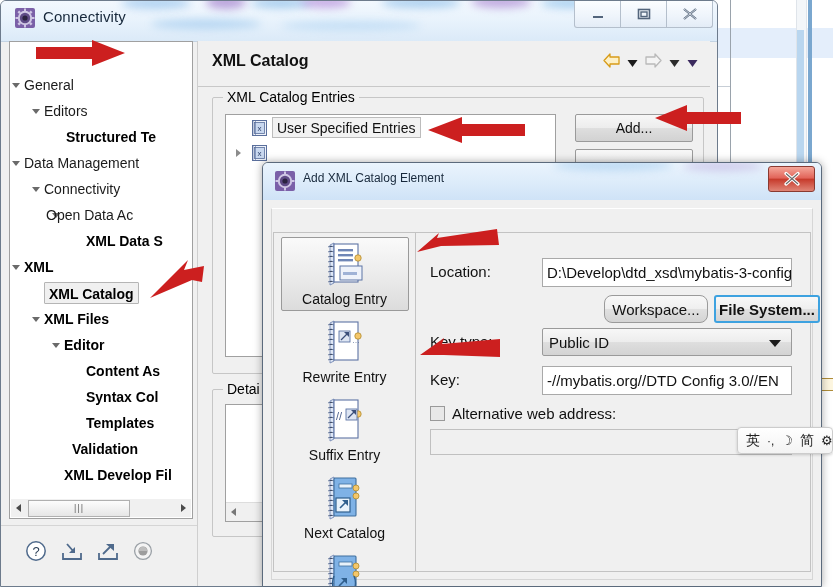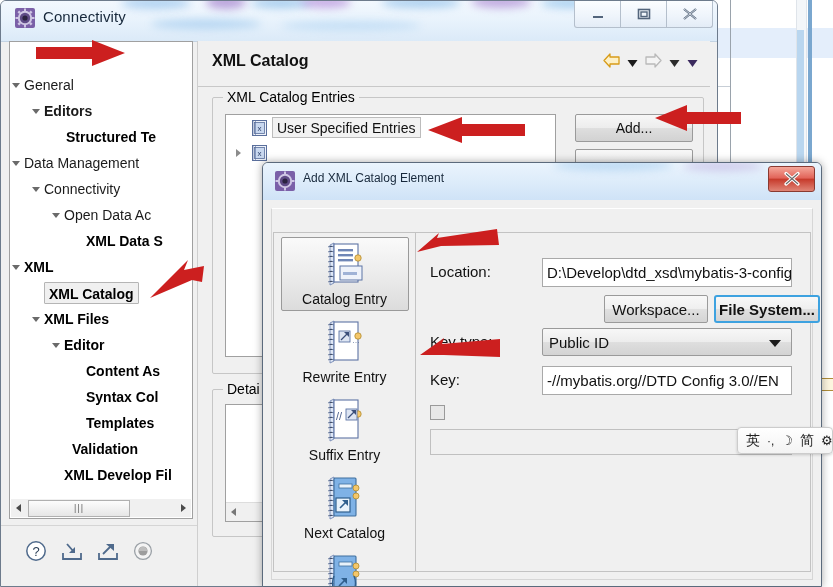--- a/index.html
+++ b/index.html
@@ -242,21 +242,21 @@
   }
 
   .field-label { position:absolute; font-size:15px; color:#111; }
   .text-input {
     position:absolute; background:#ffffff; border:1px solid #a9a9a9; box-sizing:border-box;
     font-size:15px; color:#111; padding:2px 4px; white-space:nowrap; overflow:hidden;
   }
   .btn {
     position:absolute; height:28px; box-sizing:border-box;
     background:linear-gradient(180deg,#f8f8f8 0%, #efefef 48%, #e0e0e0 52%, #d4d4d4 100%);
-    border:1px solid #9a9a9a; border-radius:2px; font-size:15px; color:#111;
+    border:1px solid #9a9a9a; border-radius:8px; font-size:15px; color:#111;
     display:flex; align-items:center; justify-content:center;
   }
   .btn.focused { border:2px solid #3da2e0; border-radius:3px; }
   .combo {
     position:absolute; height:28px; box-sizing:border-box;
     background:linear-gradient(180deg,#f7f7f7 0%, #ededed 48%, #dedede 52%, #d3d3d3 100%);
     border:1px solid #9a9a9a; border-radius:2px;
     font-size:15px; color:#111; display:flex; align-items:center; padding-left:6px;
   }
   .combo .caret {
@@ -367,36 +367,36 @@
       </div>
 
       <div class="tree-pane">
         <div class="tree-list" id="tree-list">
             <div class="tnode">
               <span class="arrow open" style="left: 2px;"></span>
               <span class="lbl" style="left: 14px;">General</span>
             </div>
             <div class="tnode">
               <span class="arrow open" style="left: 22px;"></span>
-              <span class="lbl" style="left: 34px; font-weight: bold;">Editors</span>
+              <span class="lbl" style="left: 34px;">Editors</span>
             </div>
             <div class="tnode bold">
               <span class="lbl" style="left: 56px;">Structured Te</span>
             </div>
             <div class="tnode">
               <span class="arrow open" style="left: 2px;"></span>
               <span class="lbl" style="left: 14px;">Data Management</span>
             </div>
             <div class="tnode">
               <span class="arrow open" style="left: 22px;"></span>
               <span class="lbl" style="left: 34px;">Connectivity</span>
             </div>
             <div class="tnode">
               <span class="arrow open" style="left: 42px;"></span>
-              <span class="lbl" style="left: 54px; text-align: right;">Open Data Ac</span>
+              <span class="lbl" style="left: 36px; text-align: right;">Open Data Ac</span>
             </div>
             <div class="tnode bold">
               <span class="lbl" style="left: 76px;">XML Data S</span>
             </div>
             <div class="tnode bold">
               <span class="arrow open" style="left: 2px;"></span>
               <span class="lbl" style="left: 14px;">XML</span>
             </div>
             <div class="tnode bold selected">
               <span class="lbl" style="left: 34px;">XML Catalog</span>
@@ -712,20 +712,21 @@
         <div class="combo" style="left:126px; top:95px; width:250px;">
           <span>Public ID</span>
           <span class="caret"></span>
         </div>
 
         <span class="field-label" style="left:14px; top:138px;">Key:</span>
         <div class="text-input" style="left:126px; top:133px; width:250px; height:29px; line-height:23px;">-//mybatis.org//DTD Config 3.0//EN</div>
 
         <div class="checkbox-row" style="left:14px; top:172px;">
           <span class="cbx"></span>
+          <span>Alternative web address:</span>
         </div>
         <div class="flat-input" style="left:14px; top:196px; width:362px; height:26px;"></div>
       </div>
     </div>
   </div>
 
   <div class="ime-bar">
     <span>英</span>
     <span style="font-size:12px;">·,</span>
     <span style="font-size:13px;">☽</span>

